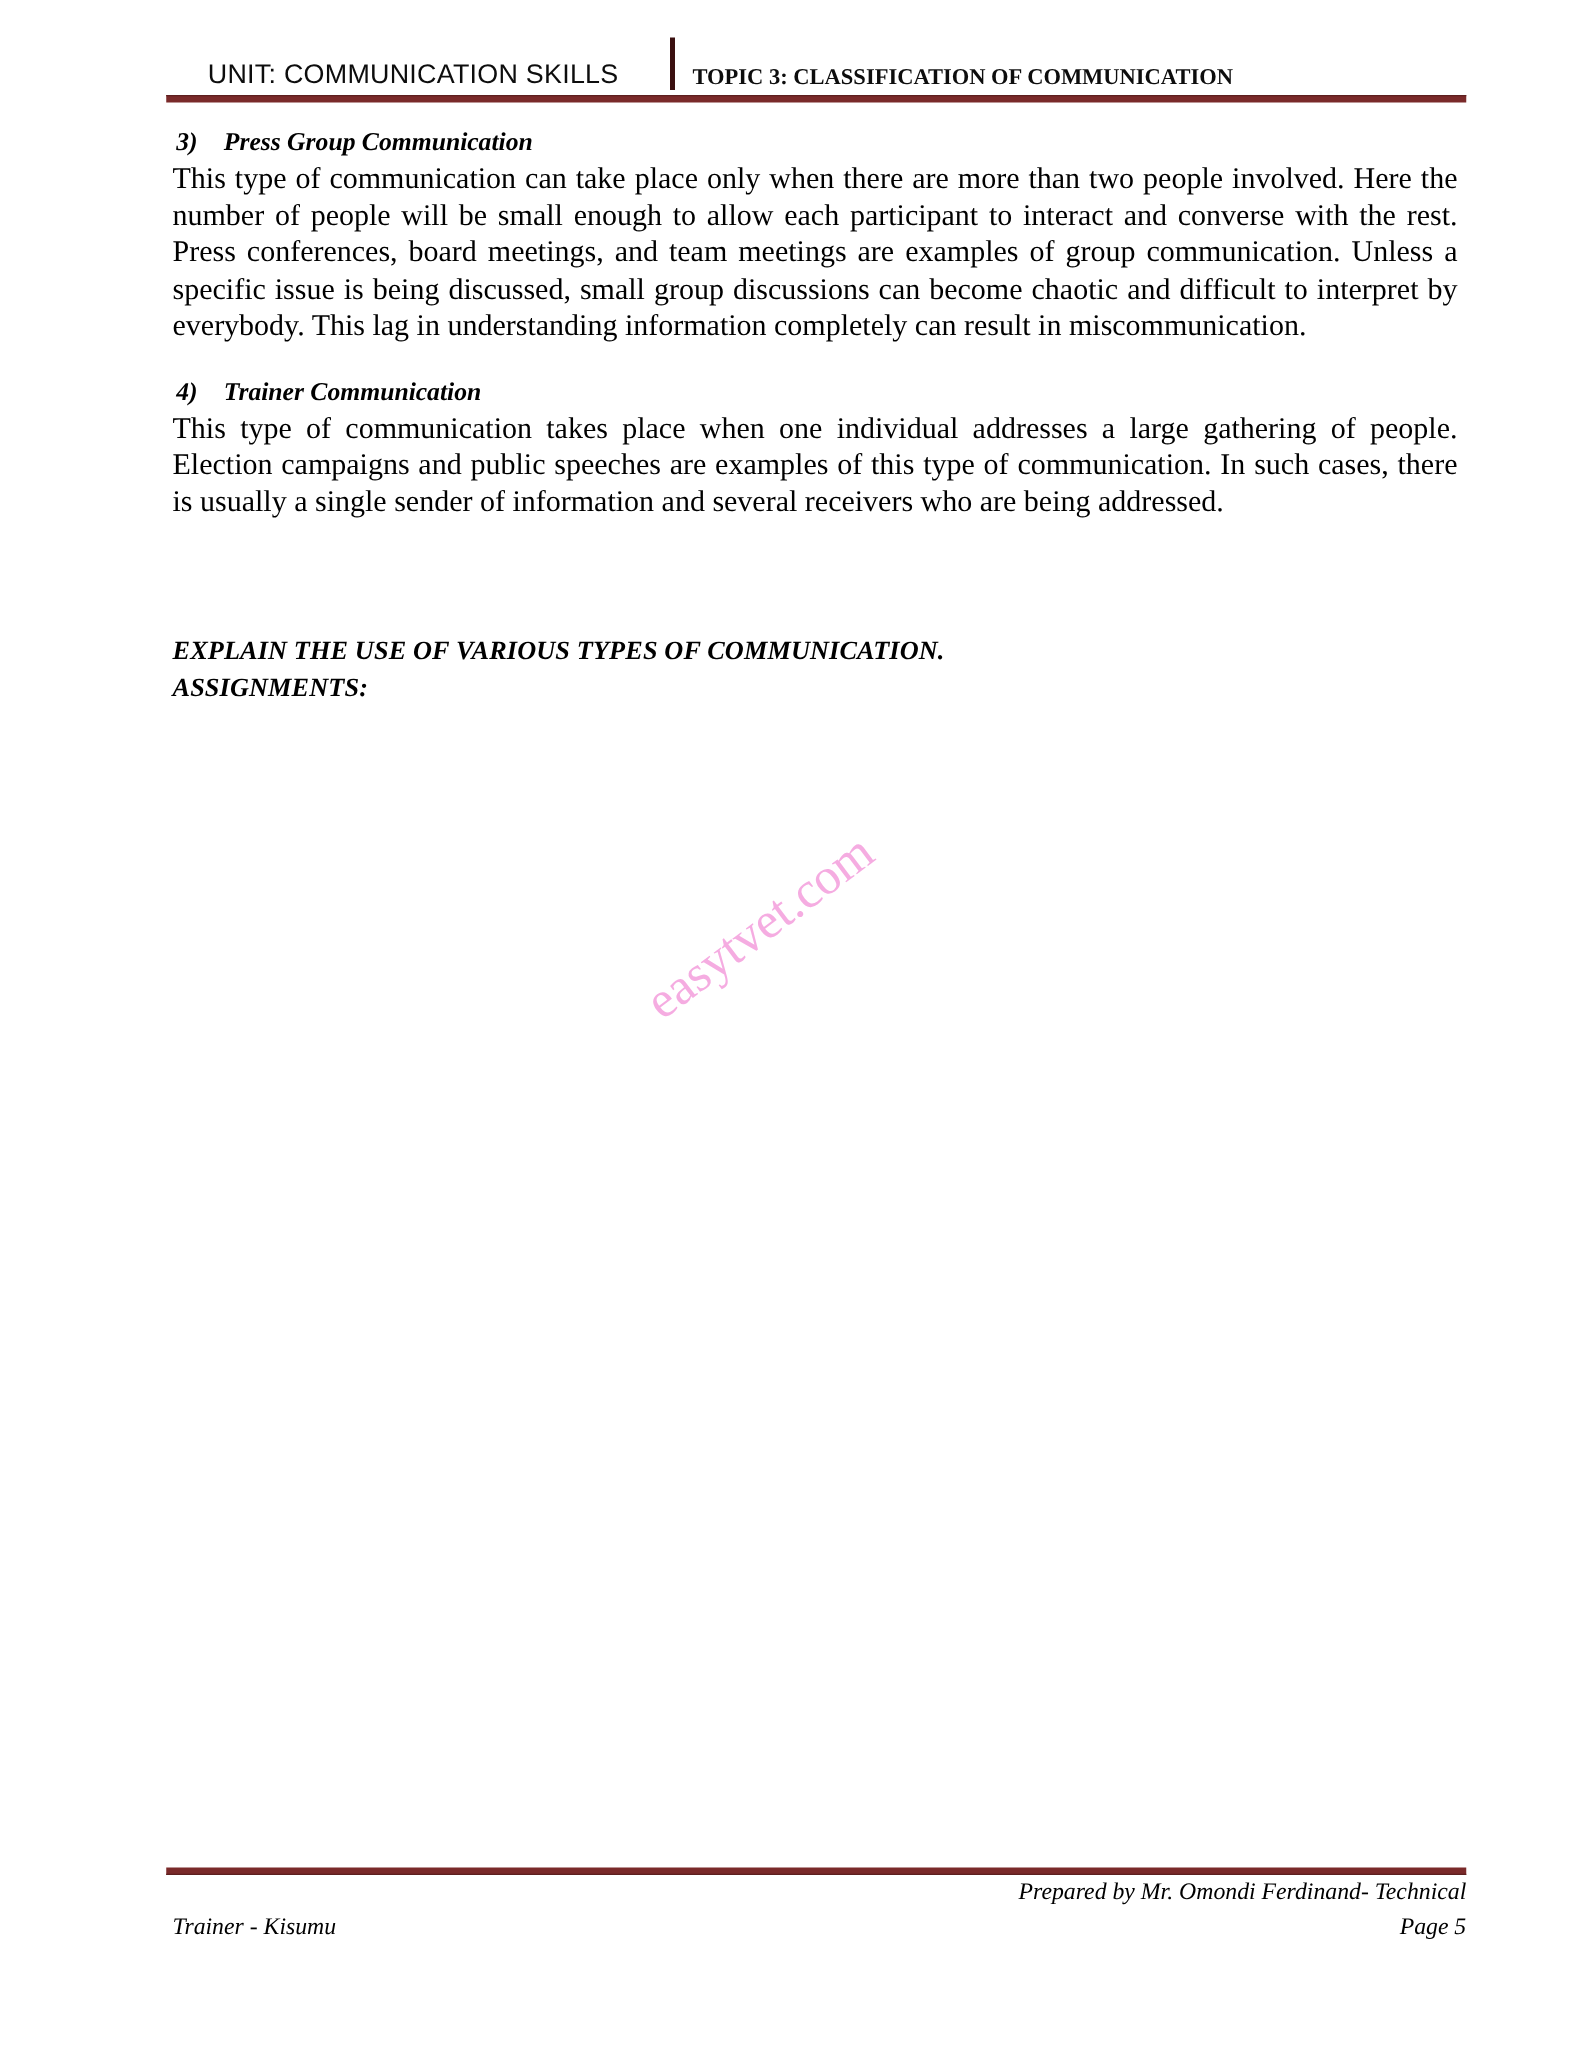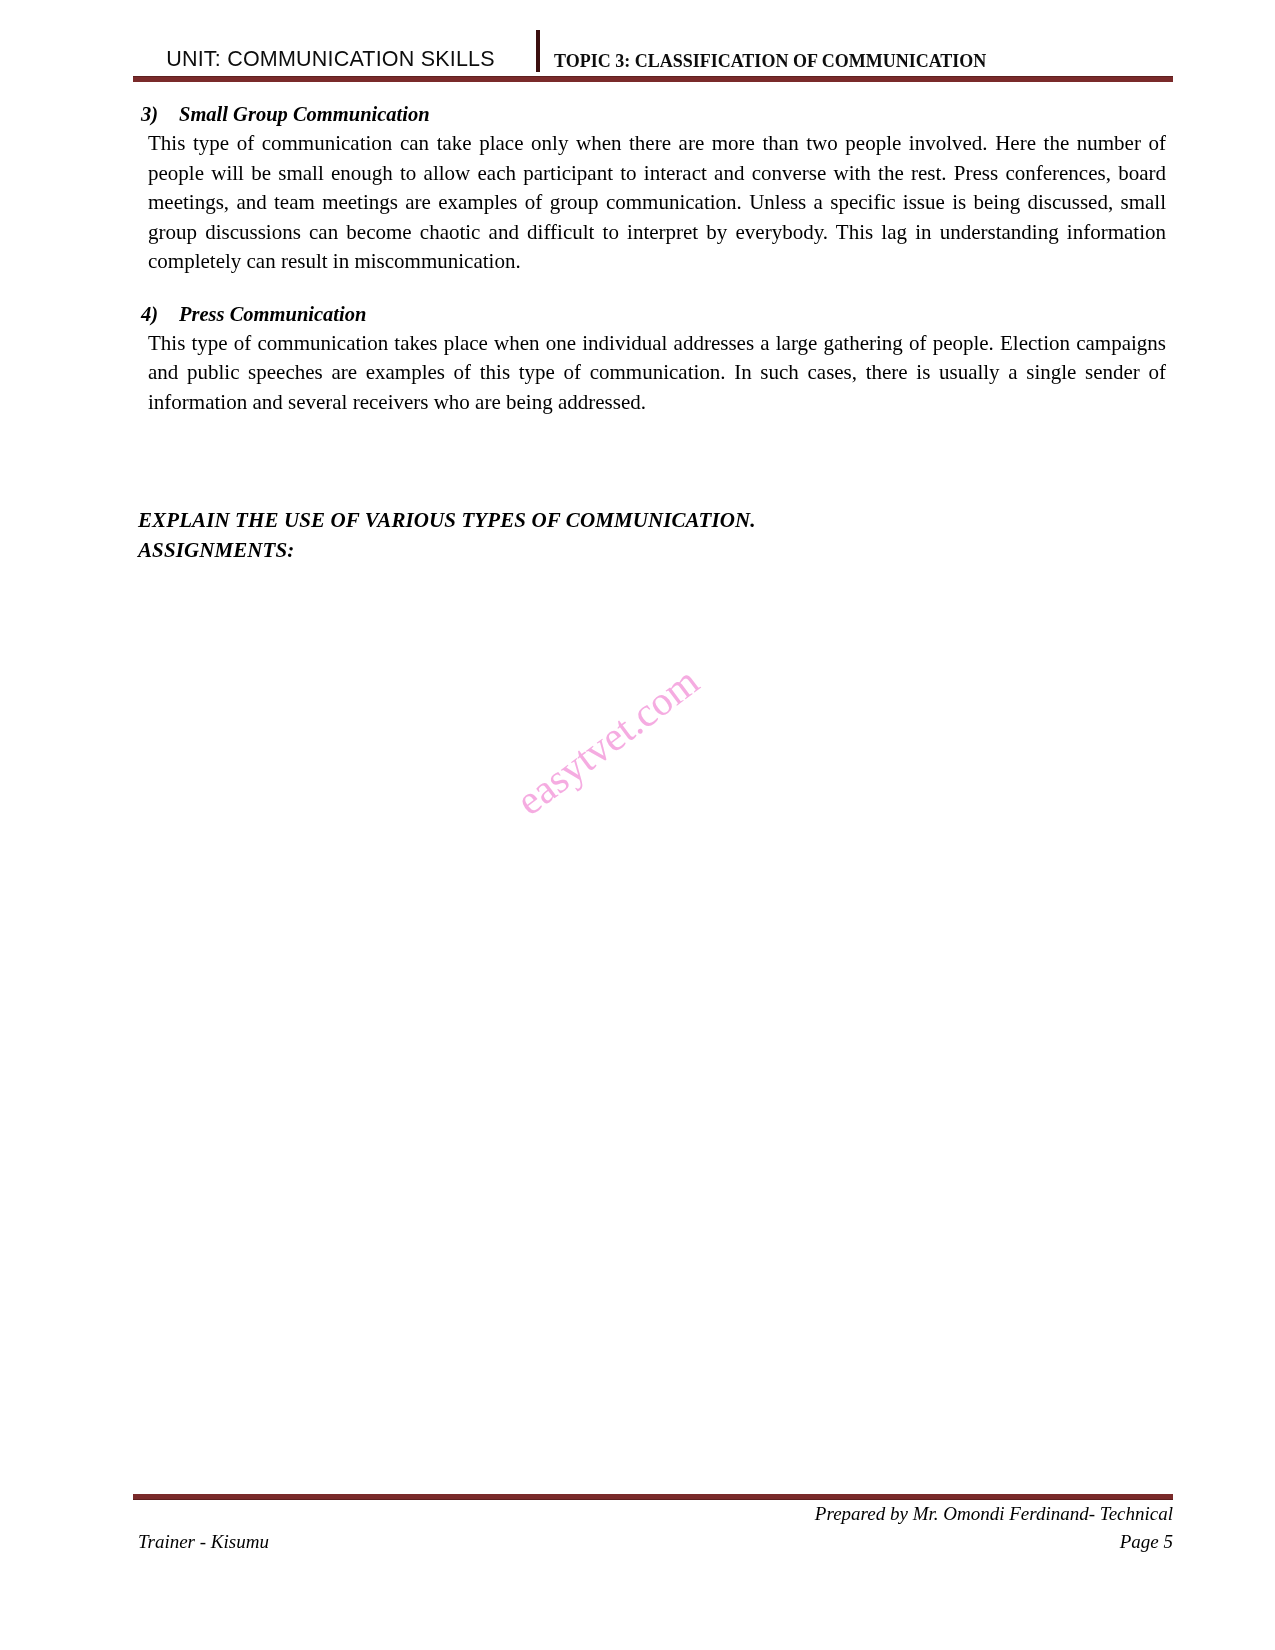--- a/index.html
+++ b/index.html
@@ -80,24 +80,24 @@
     font-style: italic;
     font-size: 20.5px;
     margin: 0 0 3px 0;
     padding-left: 3px;
   }
   .sec-head .num {
     display: inline-block;
     width: 38px;
   }
   .para {
-    font-size: 21px;
+    font-size: 24px;
     line-height: 29.5px;
     text-align: justify;
-    margin: 0 0 26px 10px;
+    margin: 0 0 26px 0;
     padding-right: 2px;
   }
   .para:last-child { margin-bottom: 0; }
 
   .spacer { height: 62px; }
 
   .assign {
     font-weight: bold;
     font-style: italic;
     font-size: 21px;
@@ -160,26 +160,26 @@
       <div class="header-left">UNIT: COMMUNICATION SKILLS</div>
       <div class="header-sep"></div>
       <div class="header-right">TOPIC 3: CLASSIFICATION OF COMMUNICATION</div>
     </div>
     <div class="header-rule"></div>
   </div>
 
   <div class="content">
 
     <h2 class="sec-head">
-      <span class="num">3)</span><span>Small Group Communication</span>
+      <span class="num">3)</span><span>Press Group Communication</span>
     </h2>
     <p class="para">This type of communication can take place only when there are more than two people involved. Here the number of people will be small enough to allow each participant to interact and converse with the rest. Press conferences, board meetings, and team meetings are examples of group communication. Unless a specific issue is being discussed, small group discussions can become chaotic and difficult to interpret by everybody. This lag in understanding information completely can result in miscommunication.</p>
 
     <h2 class="sec-head">
-      <span class="num">4)</span><span>Press Communication</span>
+      <span class="num">4)</span><span>Trainer Communication</span>
     </h2>
     <p class="para">This type of communication takes place when one individual addresses a large gathering of people. Election campaigns and public speeches are examples of this type of communication. In such cases, there is usually a single sender of information and several receivers who are being addressed.</p>
 
     <div class="spacer"></div>
 
     <div class="assign">EXPLAIN THE USE OF VARIOUS TYPES OF COMMUNICATION.</div>
     <div class="assign">ASSIGNMENTS:</div>
   </div>
 
   <div class="watermark">easytvet.com</div>

